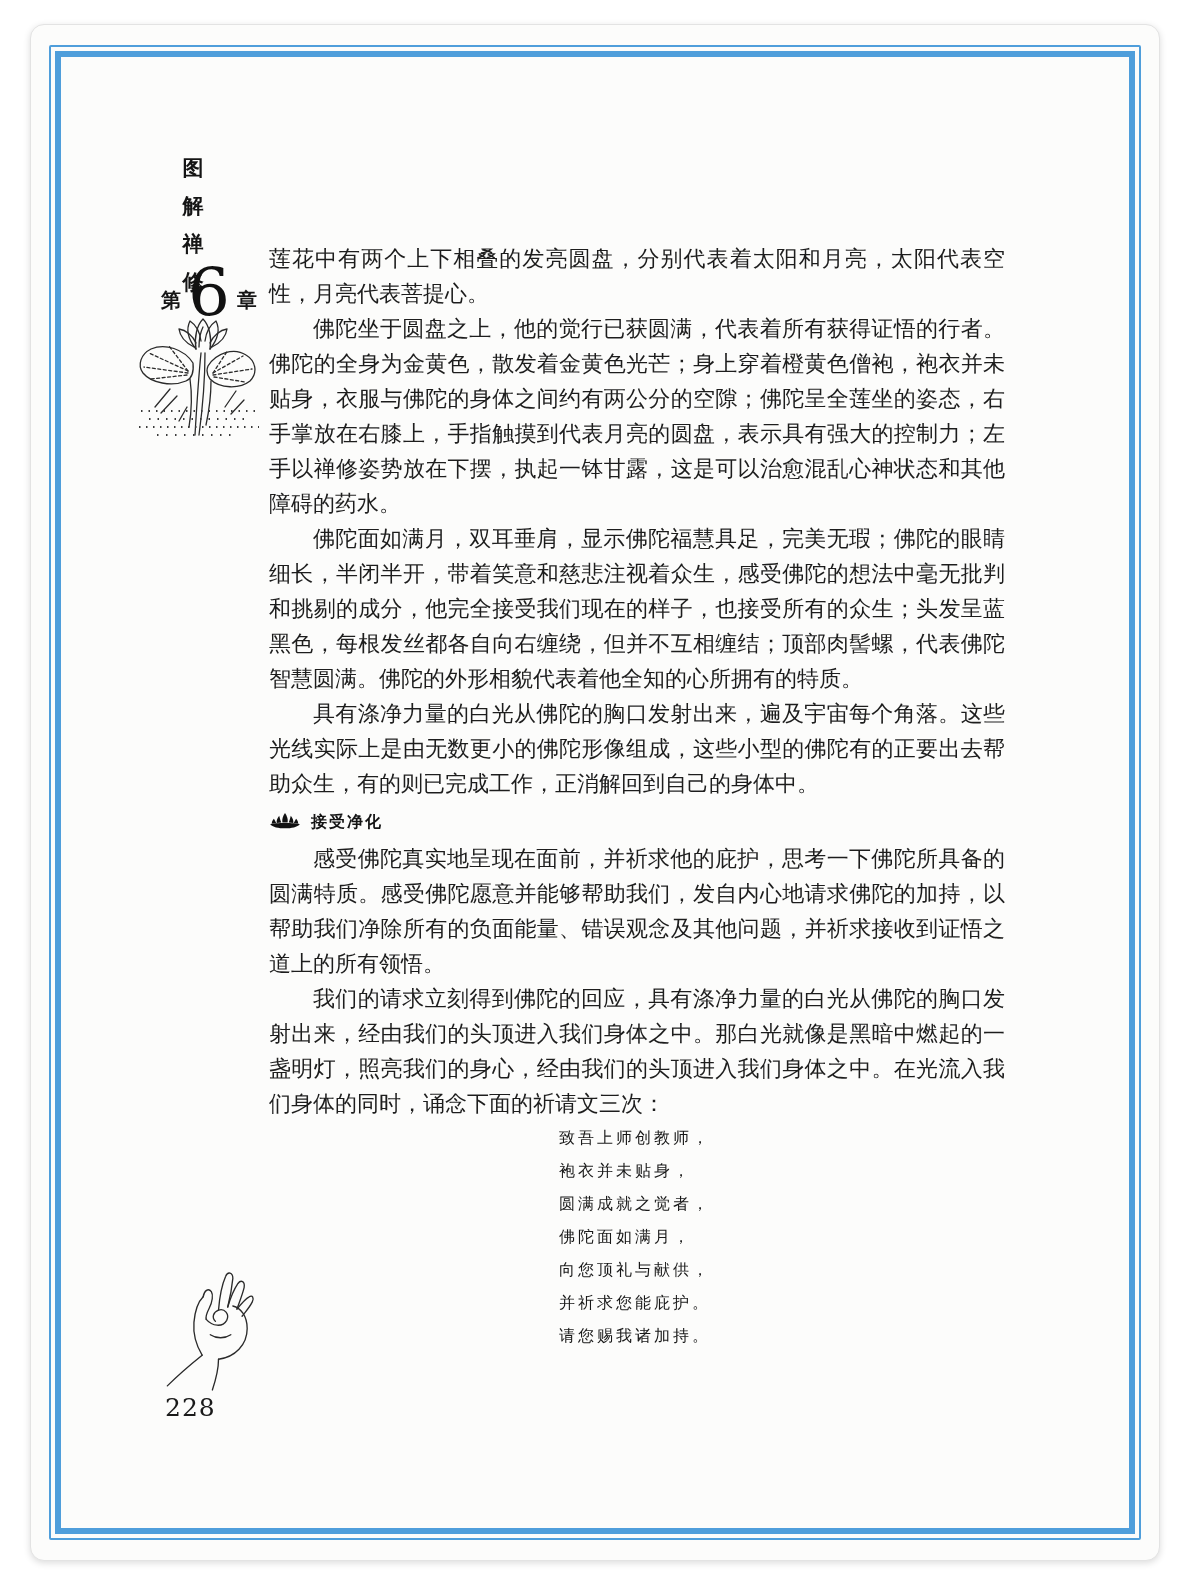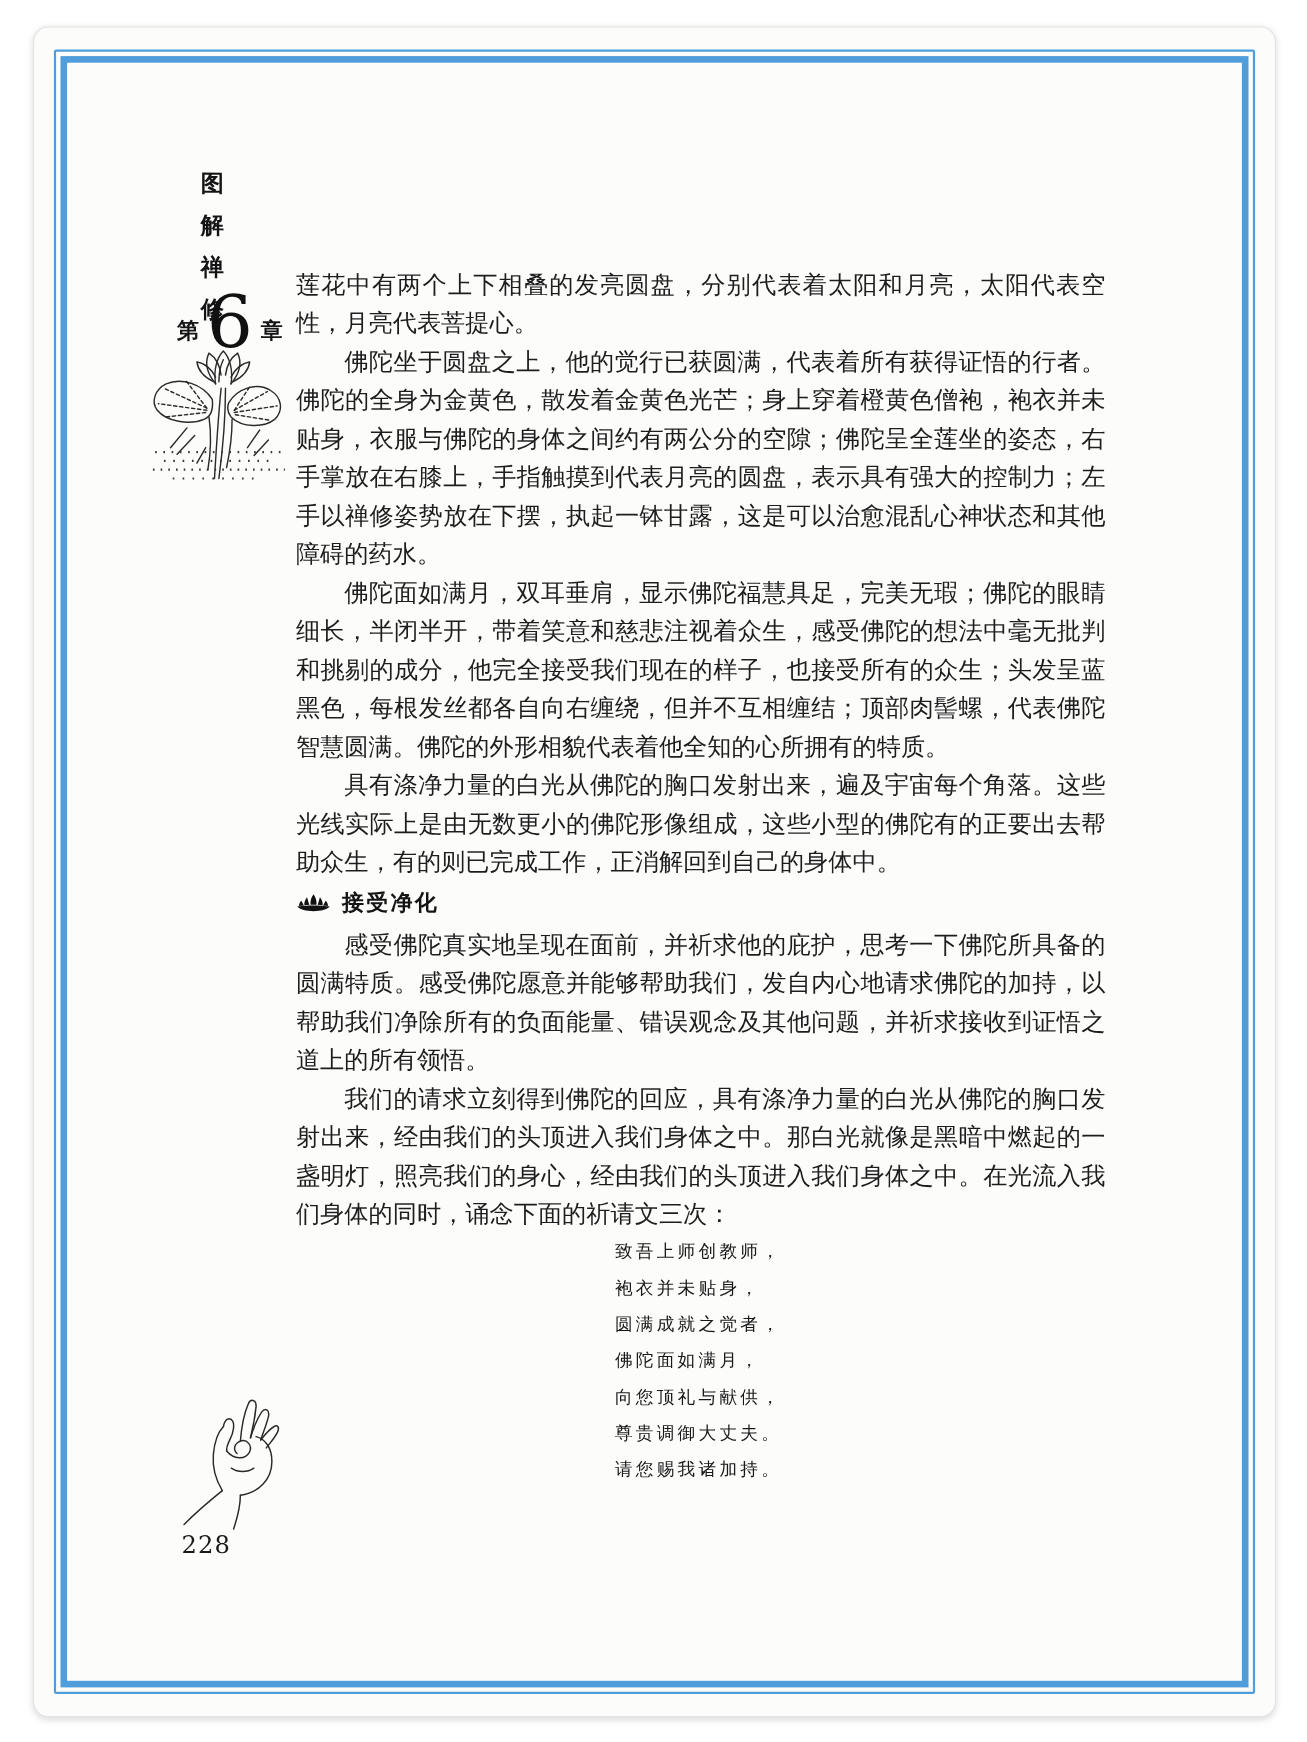--- a/index.html
+++ b/index.html
@@ -42,32 +42,32 @@
   .lotus-art{position:absolute;left:104px;top:286px;}
   
   .text-col{
     position:absolute;left:238px;top:216px;width:736px;
     font-size:22px;line-height:35px;text-align:justify;
   }
   .body-p{margin:0;text-indent:2em;}
   .body-p.no-indent{text-indent:0;}
   .section-heading{
     margin:0;height:40px;display:flex;align-items:center;gap:10px;
-    font-size:20px;font-weight:700;letter-spacing:2px;color:#141414;
+    font-size:16px;font-weight:700;letter-spacing:2px;color:#141414;
     font-family:"Liberation Serif",serif;
   }
   .lotus-bullet{flex:0 0 auto;display:block;}
   .verse{margin:0 0 0 290px;}
   .verse-line{
     font-size:16px;line-height:33px;letter-spacing:3px;color:#181818;
     font-family:"DejaVu Serif",serif;font-weight:500;text-align:left;
   }
   .hand-art{position:absolute;left:128px;top:1238px;}
   .page-number{
-    position:absolute;left:134px;top:1368px;font-size:22px;
+    position:absolute;left:134px;top:1368px;font-size:25px;
     font-family:"DejaVu Serif",serif;color:#1a1a1a;letter-spacing:1px;
   }
   svg .ln{fill:none;stroke:#2a2a2a;stroke-width:1.3;stroke-linecap:round;stroke-linejoin:round;}
   svg .dots{fill:none;stroke:#3a3a3a;stroke-width:2;}
 </style>
 </head>
 <body>
 
 <div class="page-card">
 
@@ -148,21 +148,21 @@
 
     <p class="body-p">感受佛陀真实地呈现在面前，并祈求他的庇护，思考一下佛陀所具备的圆满特质。感受佛陀愿意并能够帮助我们，发自内心地请求佛陀的加持，以帮助我们净除所有的负面能量、错误观念及其他问题，并祈求接收到证悟之道上的所有领悟。</p>
     <p class="body-p">我们的请求立刻得到佛陀的回应，具有涤净力量的白光从佛陀的胸口发射出来，经由我们的头顶进入我们身体之中。那白光就像是黑暗中燃起的一盏明灯，照亮我们的身心，经由我们的头顶进入我们身体之中。在光流入我们身体的同时，诵念下面的祈请文三次：</p>
 
     <div class="verse">
       <div class="verse-line">致吾上师创教师，</div>
       <div class="verse-line">袍衣并未贴身，</div>
       <div class="verse-line">圆满成就之觉者，</div>
       <div class="verse-line">佛陀面如满月，</div>
       <div class="verse-line">向您顶礼与献供，</div>
-      <div class="verse-line">尊贵调御大丈夫。</div>
+      <div class="verse-line">并祈求您能庇护。</div>
       <div class="verse-line">请您赐我诸加持。</div>
     </div>
   </div>
 
   <svg class="hand-art" width="118" height="128" viewBox="0 0 115 125">
     <path class="ln" d="M8 120 C20 108 32 98 42 90"></path>
     <path class="ln" d="M52 124 C56 112 58 102 58 94"></path>
     <path class="ln" d="M58 94 C74 92 86 80 86 64 C86 52 80 44 72 42"></path>
     <path class="ln" d="M42 90 C36 80 33 70 34 58 C35 47 38 38 43 33"></path>
     <path class="ln" d="M43 33 C44 27 48 24 51 28 C53 31 52 38 49 44 C47 48 45 52 46 55"></path>

